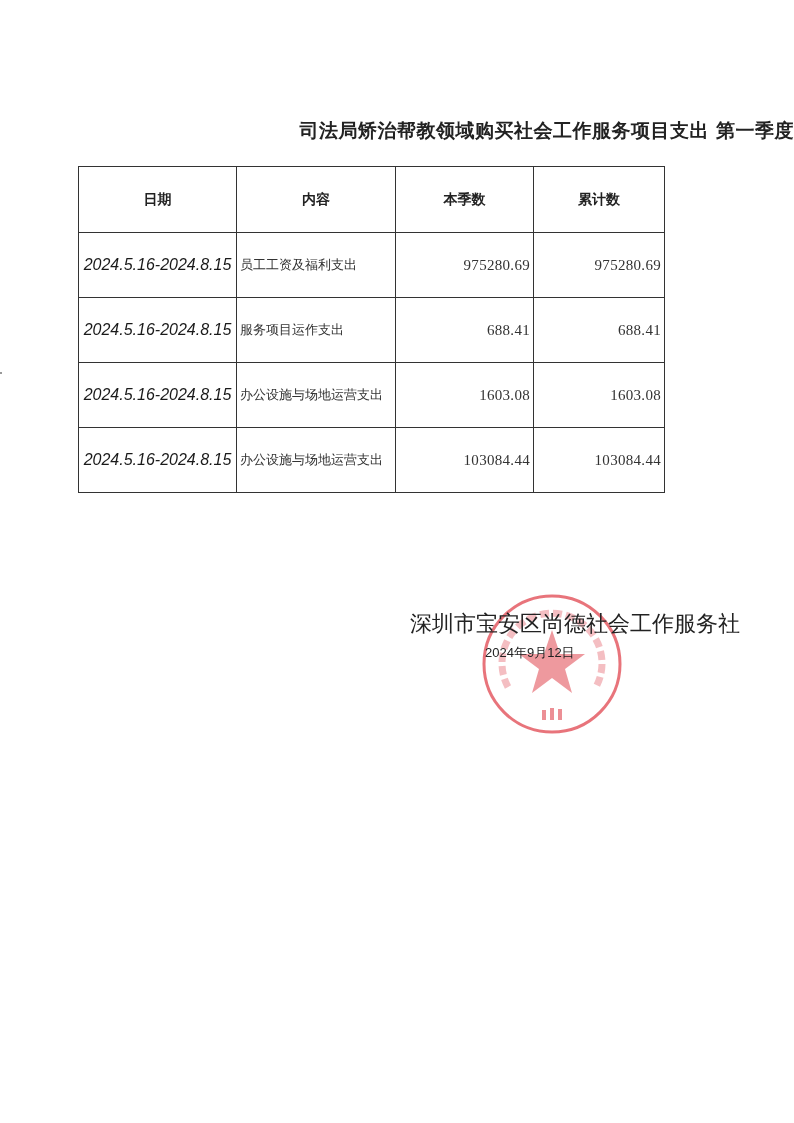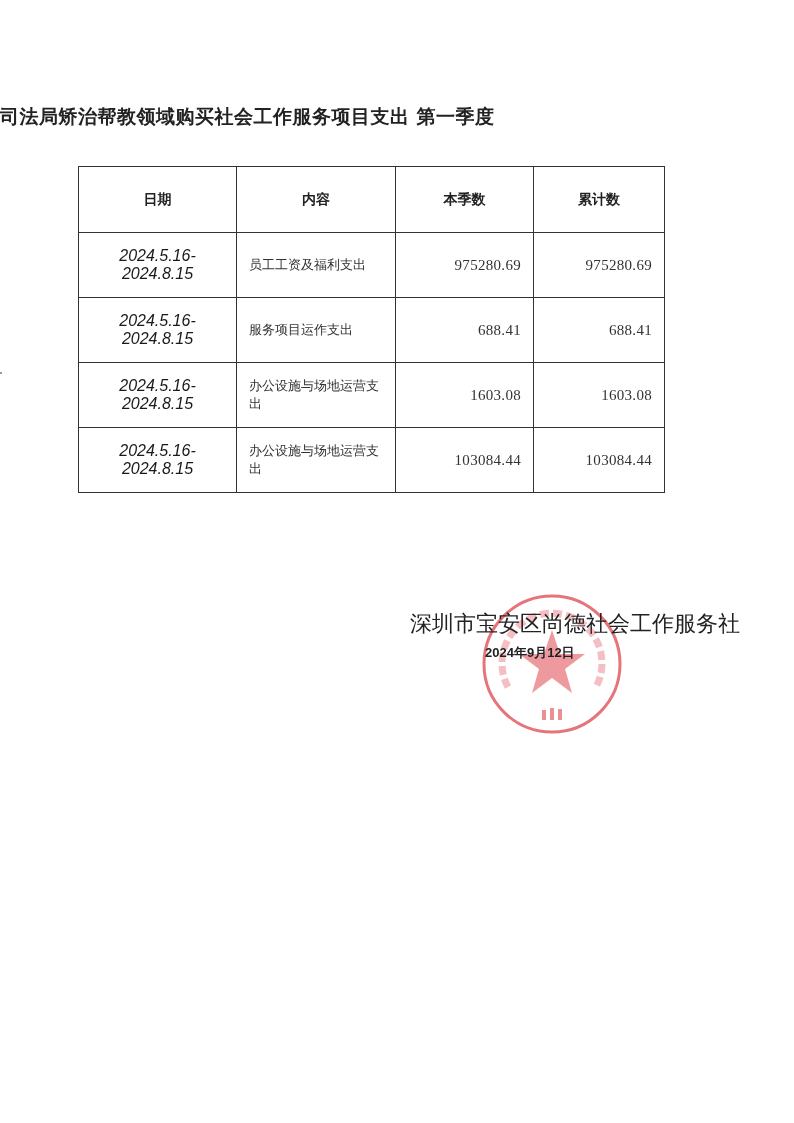--- a/index.html
+++ b/index.html
@@ -1,27 +1,27 @@
 <!DOCTYPE html>
 <html><head>
 <meta charset="utf-8">
 <style>
   html, body { margin:0; padding:0; background:#fff; }
   body { width:794px; height:1123px; position:relative; overflow:hidden; font-family:"DejaVu Sans", sans-serif; color:#1a1a1a; }
-  .title { position:absolute; left:0; width:794px; top:104px; text-align:left; font-size:19px; font-weight:bold; letter-spacing:0.5px; color:#222; }
+  .title { position:absolute; left:0; width:794px; top:118px; text-align:right; font-size:19px; font-weight:bold; letter-spacing:0.5px; color:#222; }
   table.t { position:absolute; left:78px; top:166px; border-collapse:collapse; table-layout:fixed; }
-  table.t td, table.t th { border:1.5px solid #333; padding:0 12px; font-weight:normal; }
+  table.t td, table.t th { border:1.5px solid #333; padding:0 3px; font-weight:normal; }
   th { height:65px; font-size:14px; font-weight:bold !important; text-align:center; color:#222; }
   td { height:64px; font-size:13px; }
   td.date { text-align:center; font-family:"Liberation Sans", sans-serif; font-size:16px;font-style:italic; }
   td.content { font-family:"DejaVu Serif", serif; font-size:13px; color:#333; }
   td.num { text-align:right; font-family:"Liberation Serif", serif; font-size:15px; letter-spacing:0.3px; color:#333; padding-right:2px; }
   td.total-label { text-align:center; font-size:14px; }
   .org { position:absolute; left:410px; top:609px; font-size:22px; font-family:"DejaVu Serif", serif; color:#222; }
-  .date-sign { position:absolute; left:485px; top:644px; font-size:13px; font-weight:bold; color:#222; font-family:"Liberation Sans", sans-serif; }
+  .date-sign { position:absolute; left:485px; top:644px; font-size:13px; font-weight:normal; color:#222; font-family:"Liberation Sans", sans-serif; }
   .seal { position:absolute; left:480px; top:592px; width:144px; height:144px; }
   .speck { position:absolute; left:0; top:372px; width:2px; height:2px; background:#999; }
 </style>
 </head>
 <body>
 
 <div class="speck"></div>
 
 <div class="title">司法局矫治帮教领域购买社会工作服务项目支出 第一季度</div>
 

